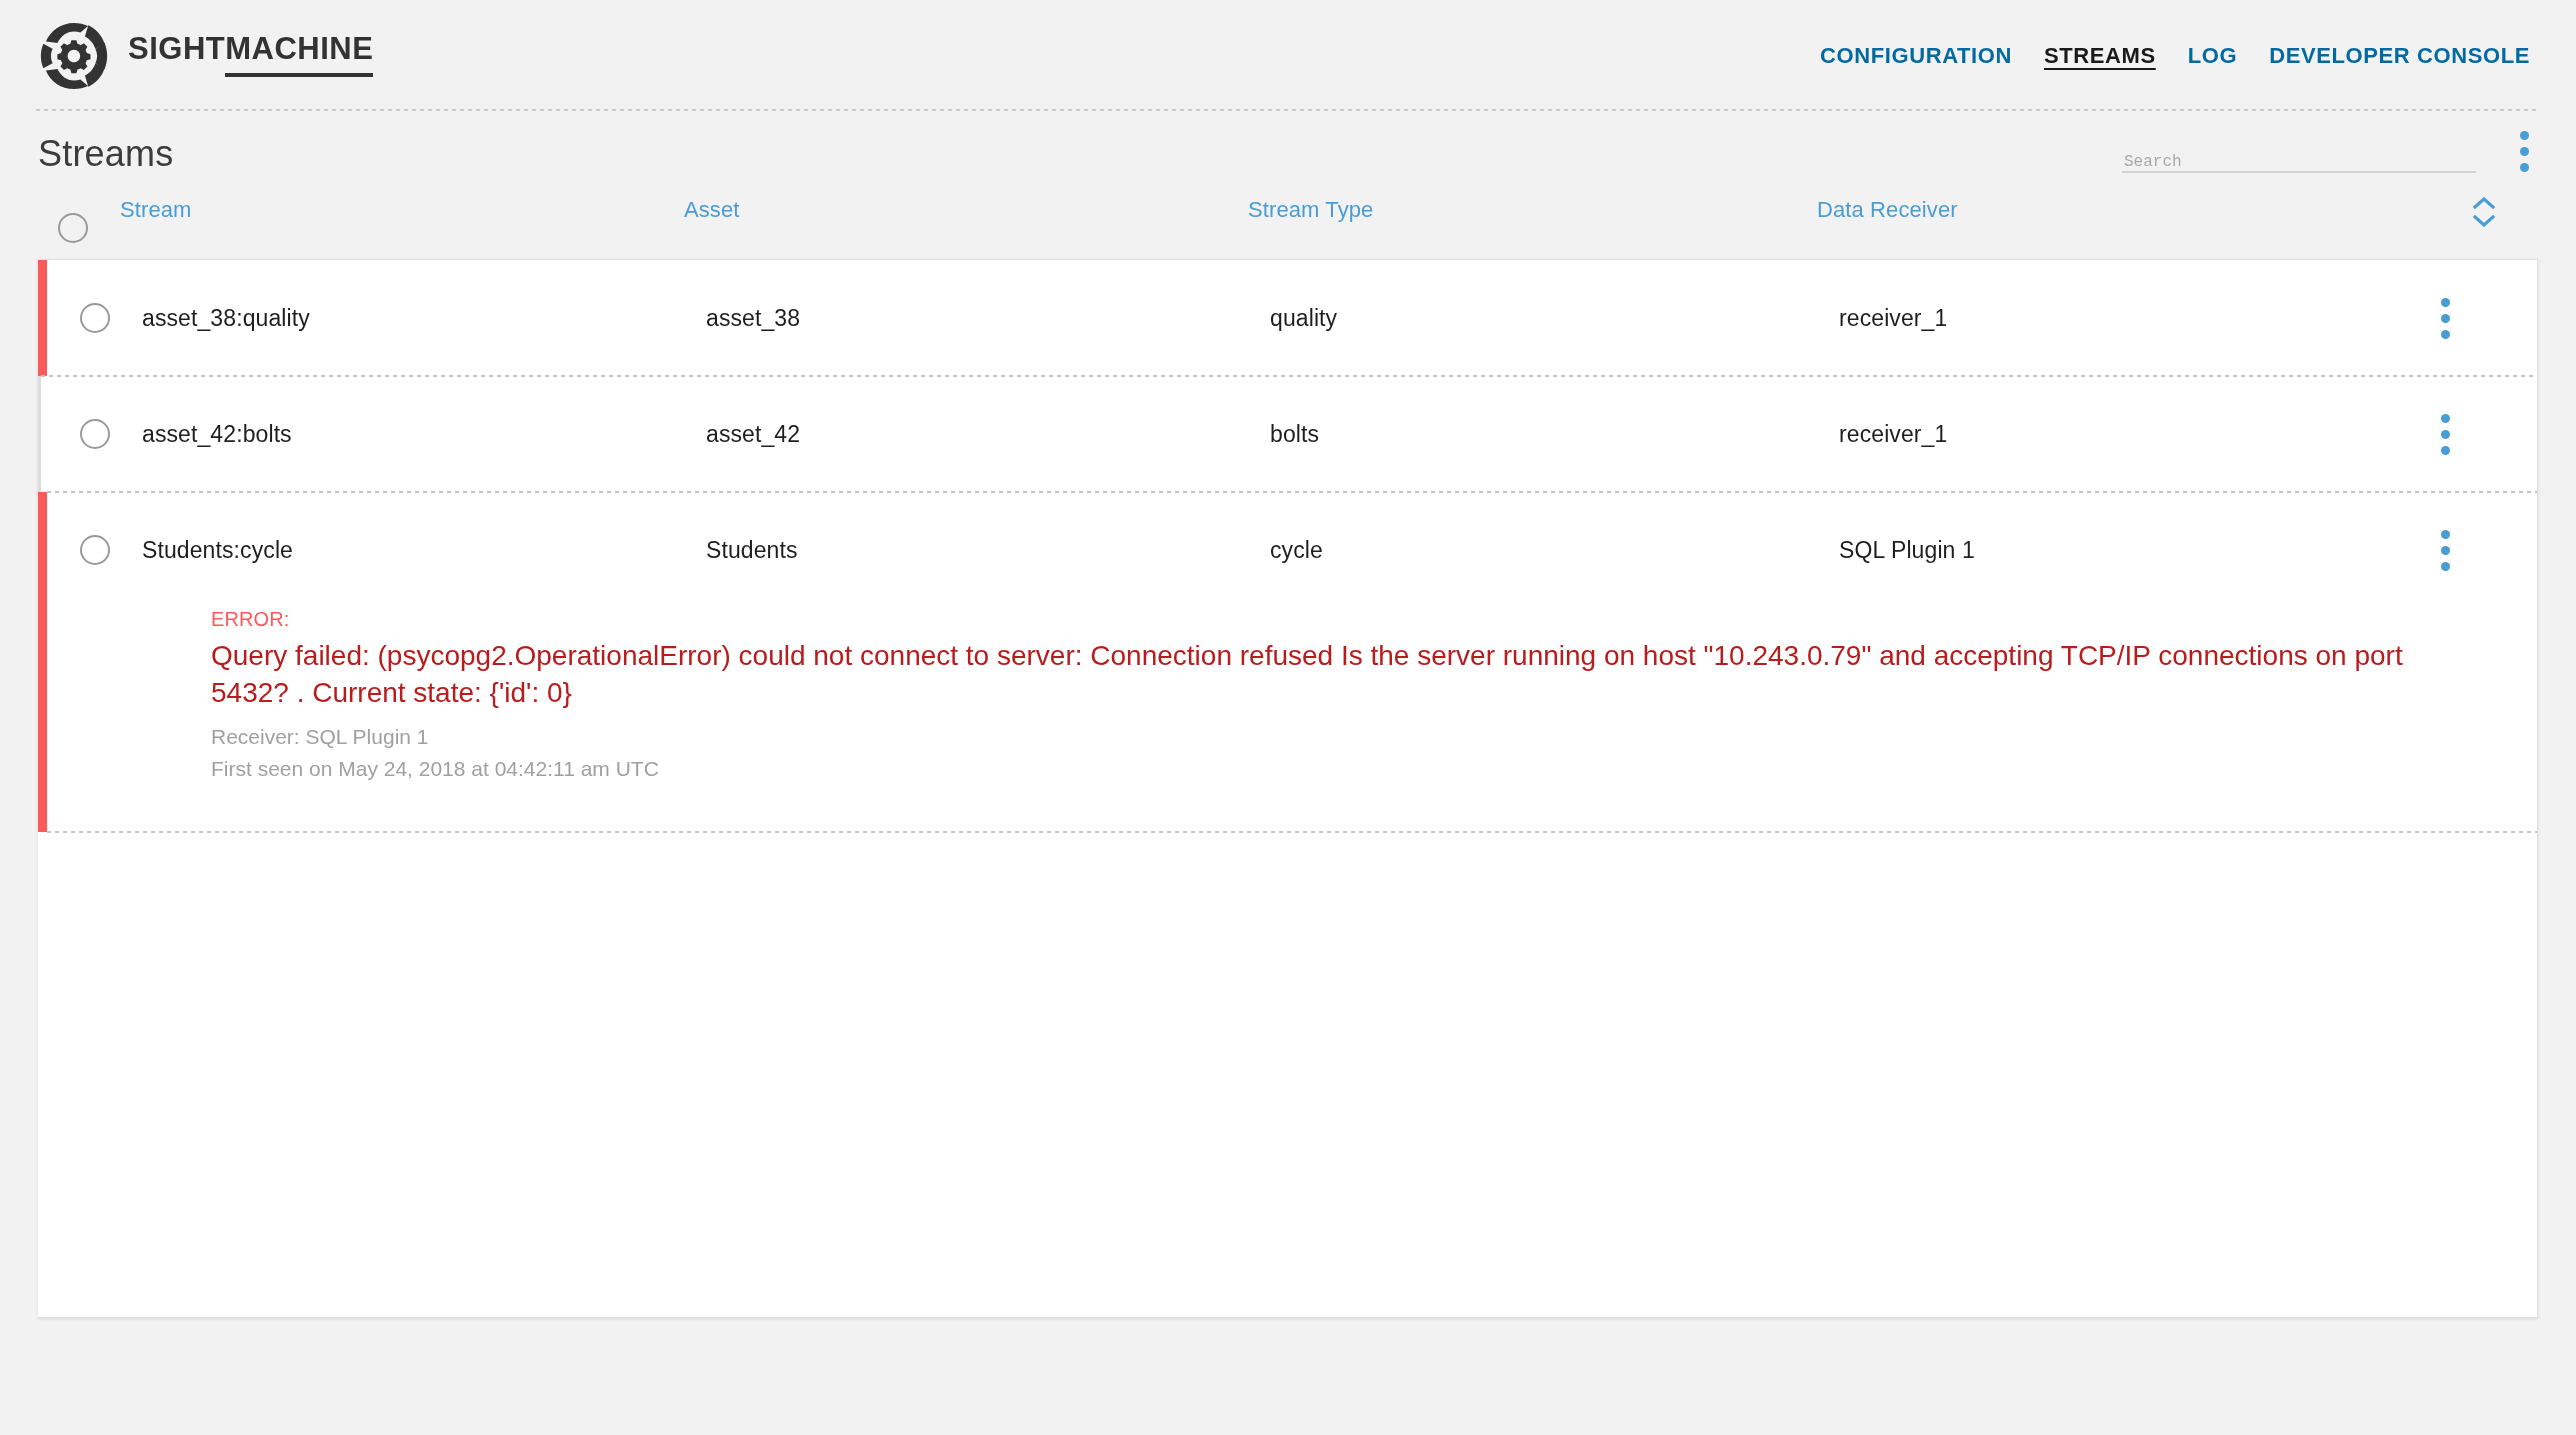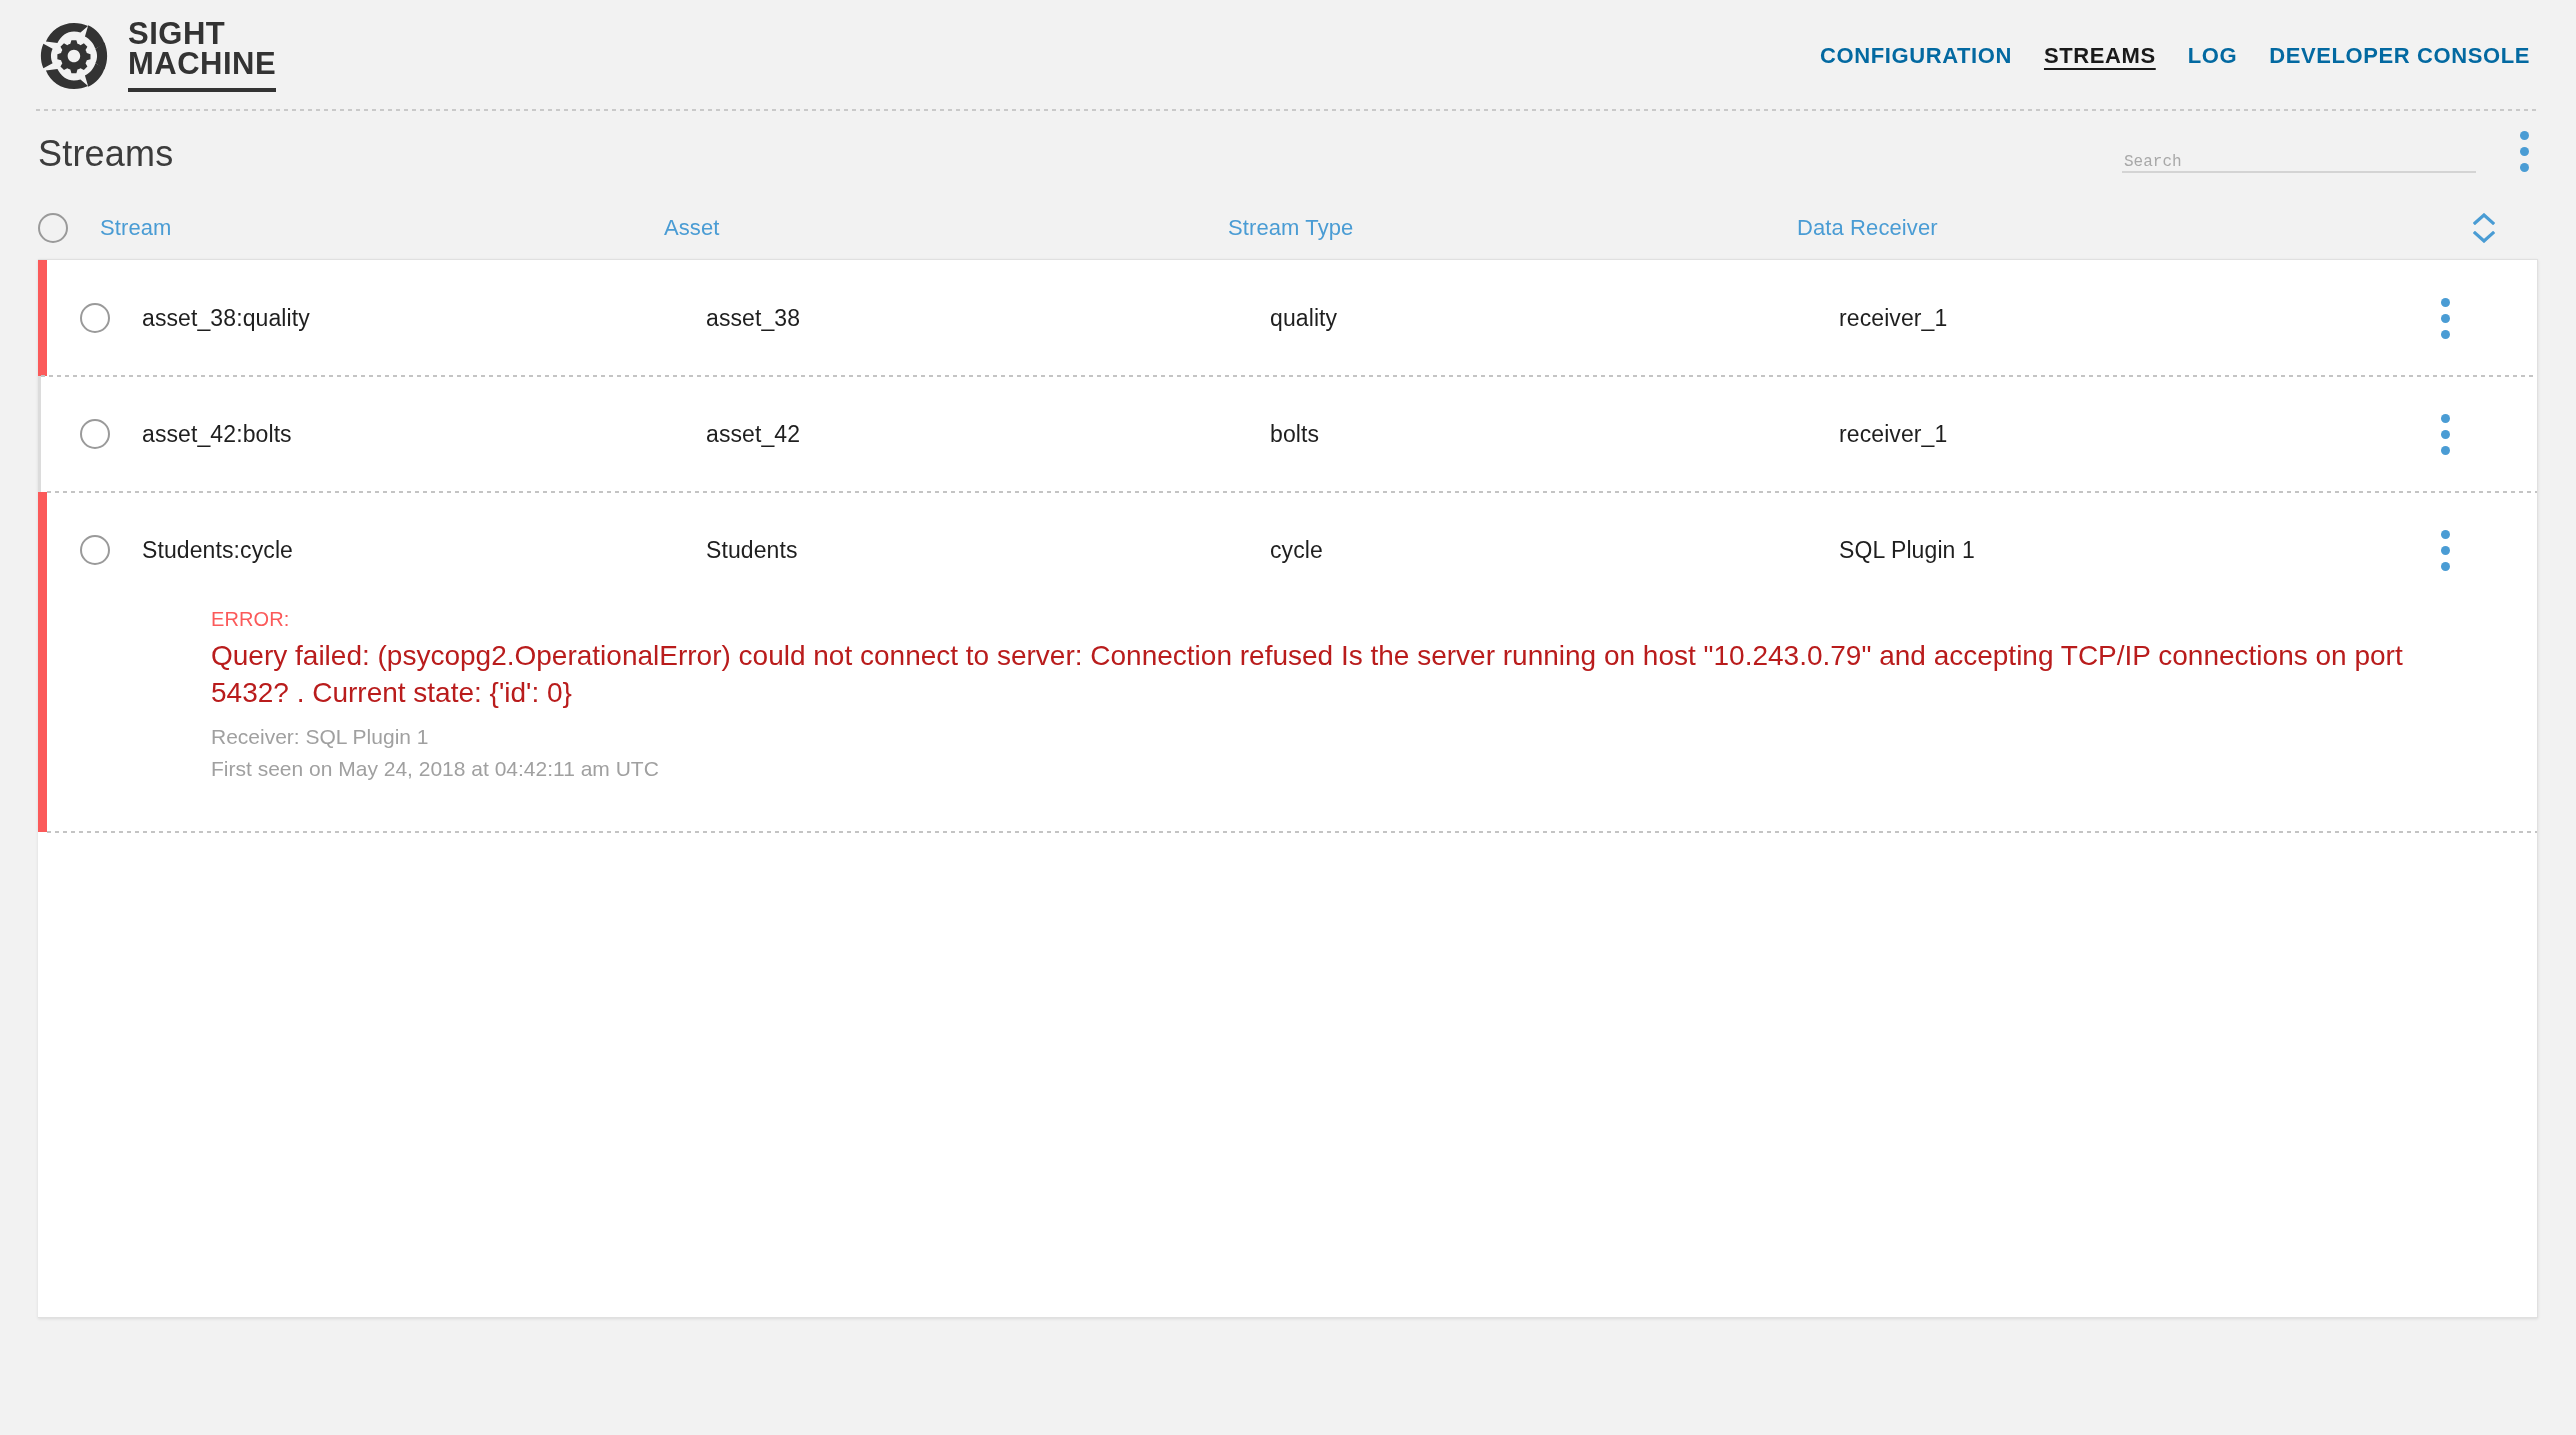--- a/index.html
+++ b/index.html
@@ -26,21 +26,21 @@
     left: 36px;
     right: 36px;
     bottom: 0;
     height: 2px;
     background-image: linear-gradient(to right, #c9c9c9 0 4px, transparent 4px 8px);
     background-size: 8px 2px;
     background-repeat: repeat-x;
   }
   .brand { display: flex; align-items: center; gap: 18px; }
   .brand-logo { width: 72px; height: 72px; display: block; }
-  .brand-word { display: flex; flex-direction: column; line-height: 0.98; }
+  .brand-word { display: flex; flex-direction: row; line-height: 0.98; }
   .brand-word .l1, .brand-word .l2 {
     font-size: 31px;
     font-weight: bold;
     letter-spacing: 0.5px;
     color: #333333;
     font-family: "Liberation Sans", sans-serif;
   }
   .brand-word .l2 {
     border-bottom: 4px solid #333333;
     padding-bottom: 9px;
@@ -106,24 +106,24 @@
   }
   .kebab span {
     width: 9px; height: 9px; border-radius: 50%;
     background: #4a9cd4;
     display: block;
   }
 
   
   .table-header {
     display: flex;
-    align-items: center;
     height: 62px;
     padding-left: 38px;
     padding-right: 38px;
+    margin-left: 20px;
   }
   .col-check { width: 62px; flex: none; display: flex; align-items: center; }
   .radio {
     width: 30px; height: 30px; border-radius: 50%;
     border: 2px solid #9a9a9a;
     background: transparent;
     cursor: pointer;
     flex: none;
   }
   .col-stream   { width: 564px; flex: none; }

